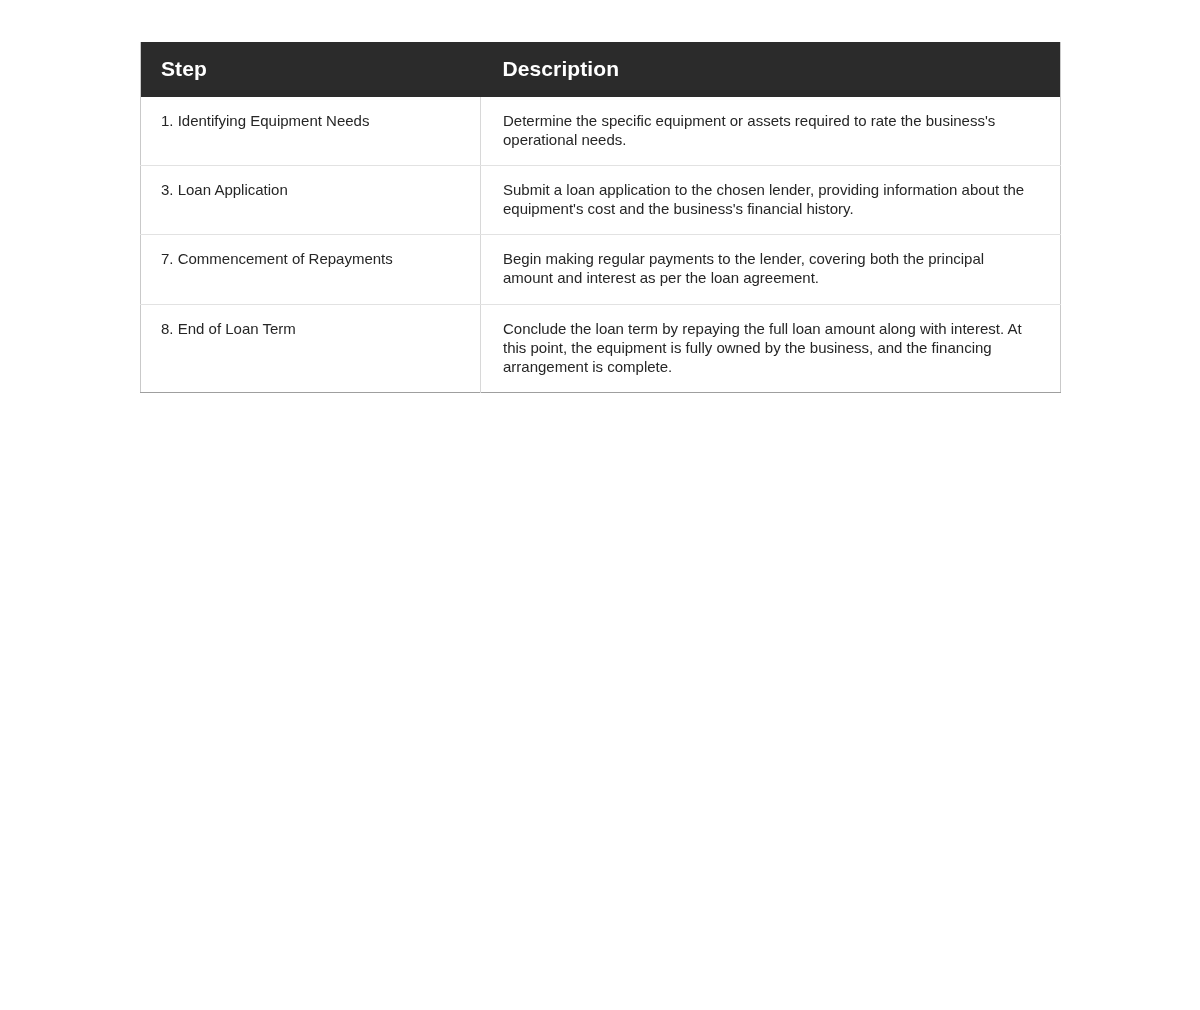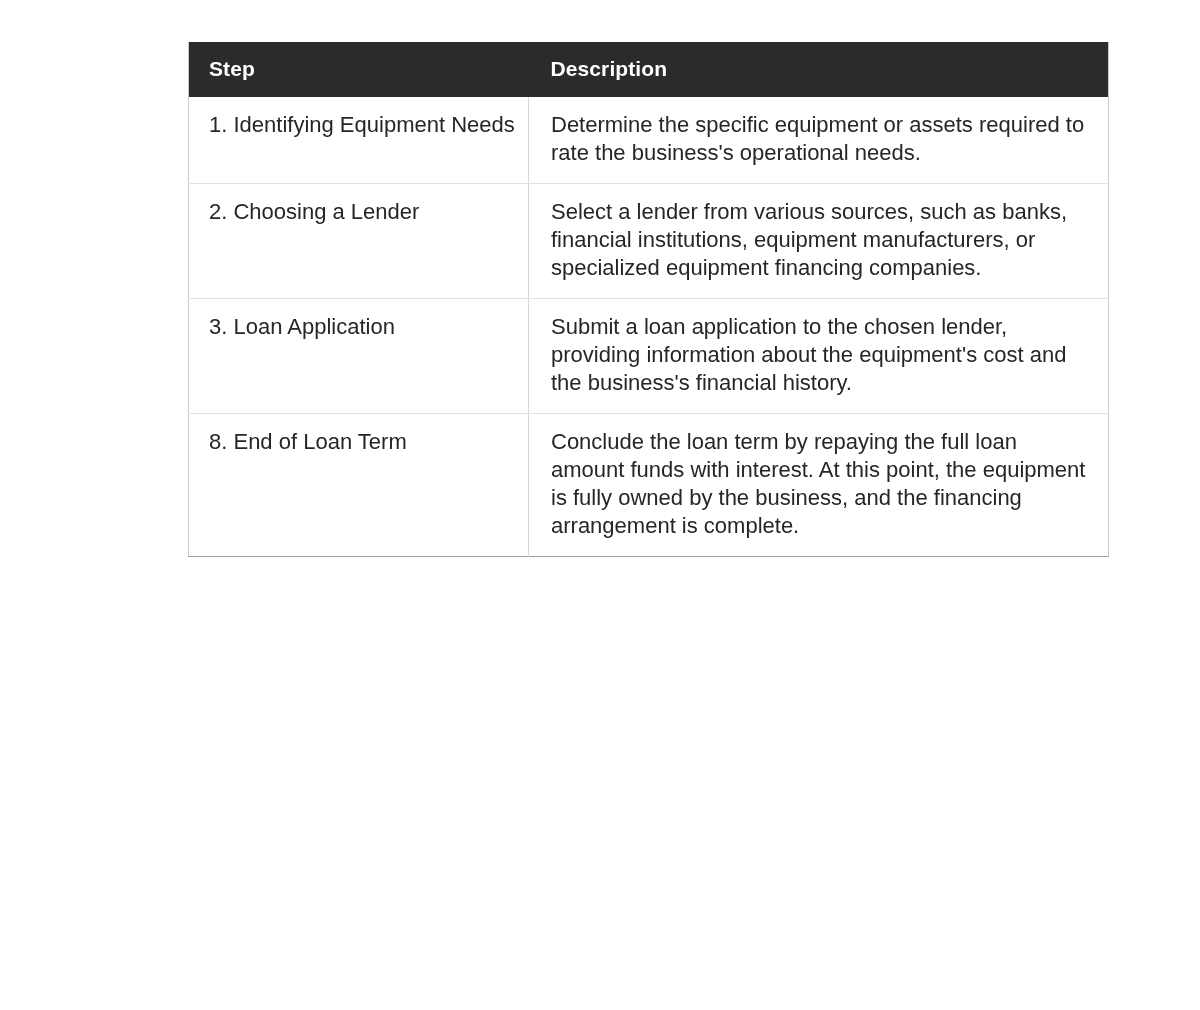--- a/index.html
+++ b/index.html
@@ -17,21 +17,20 @@
   .page {
     position: relative;
     width: 1200px;
     height: 1010px;
   }
   .table-wrap {
     position: absolute;
     left: 140px;
     top: 42px;
     width: 920px;
-    margin-left: 48px;
   }
   table.steps-table {
     width: 920px;
     border-collapse: collapse;
     table-layout: fixed;
     background: #ffffff;
     border-left: 1px solid #c9c9c9;
     border-right: 1px solid #c9c9c9;
     border-bottom: 1px solid #9f9f9f;
   }
@@ -47,21 +46,21 @@
     padding: 14px 20px 15px 20px;
     line-height: 1.25;
     letter-spacing: 0.1px;
   }
   thead th.desc-head {
     padding-left: 22px;
   }
 
   tbody td {
     vertical-align: top;
-    font-size: 22px;
+    font-size: 15px;
     line-height: 1.27;
     color: #262626;
     padding: 14px 18px 16px 20px;
     border-bottom: 1px solid #e2e2e2;
   }
   tbody tr:last-child td {
     border-bottom: none;
   }
   tbody td.step-cell {
     border-right: 1px solid #d8d8d8;
@@ -97,38 +96,38 @@
         <tr>
           <td class="step-cell">
               <span class="cell-text">1. Identifying Equipment Needs</span>
             </td>
           <td class="desc-cell">
               <span class="cell-text">Determine the specific equipment or assets required to rate the business's operational needs.</span>
             </td>
         </tr>
         <tr>
           <td class="step-cell">
-              <span class="cell-text">2. Choosing a Lender</span>
-            </td>
-          <td class="desc-cell">
-              <span class="cell-text">Select a lender from various sources, such as banks, financial institutions, equipment manufacturers, or specialized equipment financing companies.</span>
-            </td>
-        </tr>
-        <tr>
-          <td class="step-cell">
               <span class="cell-text"> 3. Loan Application</span>
             </td>
           <td class="desc-cell">
               <span class="cell-text">Submit a loan application to the chosen lender, providing information about the equipment's cost and the business's financial history.</span>
             </td>
         </tr>
         <tr>
           <td class="step-cell">
+              <span class="cell-text">7. Commencement of Repayments</span>
+            </td>
+          <td class="desc-cell">
+              <span class="cell-text">Begin making regular payments to the lender, covering both the principal amount and interest as per the loan agreement.</span>
+            </td>
+        </tr>
+        <tr>
+          <td class="step-cell">
               <span class="cell-text">8. End of Loan Term</span>
             </td>
           <td class="desc-cell">
-              <span class="cell-text">Conclude the loan term by repaying the full loan amount funds with interest. At this point, the equipment is fully owned by the business, and the financing arrangement is complete.</span>
+              <span class="cell-text">Conclude the loan term by repaying the full loan amount along with interest. At this point, the equipment is fully owned by the business, and the financing arrangement is complete.</span>
             </td>
         </tr>
       </tbody>
     </table>
   </div>
 </div>
 
 </body></html>

